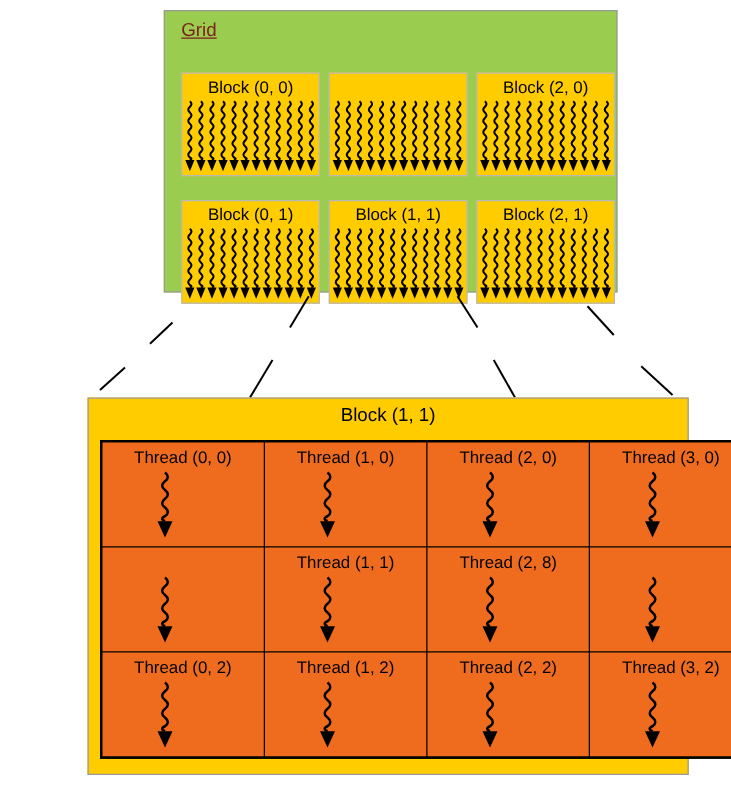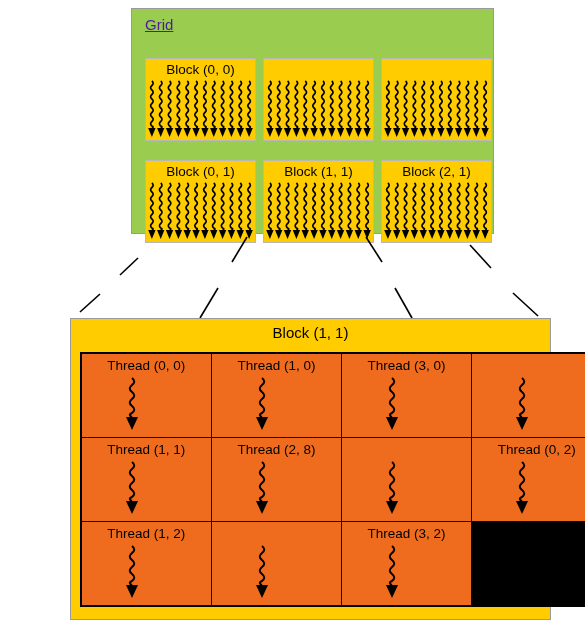--- a/index.html
+++ b/index.html
@@ -31,21 +31,21 @@
     height: 226px;
     background: #9ACD4F;
     border: 1px solid #9a9a9a;
     box-sizing: border-box;
   }
   .grid-title {
     position: absolute;
     left: 13px;
     top: 7px;
     font-size: 15px;
-    color: #4c1d95;
+    color: #7f1d1d;
     white-space: nowrap;
     text-decoration: underline;
   }
 
   .block-row {
     position: absolute;
     display: flex;
     gap: 7px;
     left: 13px;
   }
@@ -255,20 +255,21 @@
               <path d="M 96 2 Q 98.6 4.25 96 6.5 Q 93.4 8.75 96 11 Q 98.6 13.25 96 15.5 Q 93.4 17.75 96 20 Q 98.6 22.25 96 24.5 Q 93.4 26.75 96 29 Q 98.6 31.25 96 33.5 Q 93.4 35.75 96 38 Q 98.6 40.25 96 42.5 Q 93.4 44.75 96 47 Q 98.6 48 96 49" fill="none" stroke="#000" stroke-width="1.7"></path>
               <polygon points="92.25,49 99.75,49 96,58" fill="#000"></polygon>
             </g>
             <g>
               <path d="M 105 2 Q 107.6 4.25 105 6.5 Q 102.4 8.75 105 11 Q 107.6 13.25 105 15.5 Q 102.4 17.75 105 20 Q 107.6 22.25 105 24.5 Q 102.4 26.75 105 29 Q 107.6 31.25 105 33.5 Q 102.4 35.75 105 38 Q 107.6 40.25 105 42.5 Q 102.4 44.75 105 47 Q 107.6 48 105 49" fill="none" stroke="#000" stroke-width="1.7"></path>
               <polygon points="101.25,49 108.75,49 105,58" fill="#000"></polygon>
             </g>
           </svg>
         </div>
         <div class="block-cell">
+          <div class="block-cell-label">Block (2, 0)</div>
           <svg class="block-squiggles" viewBox="0 0 111 62" preserveAspectRatio="none">
             <g>
               <path d="M 6 2 Q 8.6 4.25 6 6.5 Q 3.4 8.75 6 11 Q 8.6 13.25 6 15.5 Q 3.4 17.75 6 20 Q 8.6 22.25 6 24.5 Q 3.4 26.75 6 29 Q 8.6 31.25 6 33.5 Q 3.4 35.75 6 38 Q 8.6 40.25 6 42.5 Q 3.4 44.75 6 47 Q 8.6 48 6 49" fill="none" stroke="#000" stroke-width="1.7"></path>
               <polygon points="2.25,49 9.75,49 6,58" fill="#000"></polygon>
             </g>
             <g>
               <path d="M 15 2 Q 17.6 4.25 15 6.5 Q 12.4 8.75 15 11 Q 17.6 13.25 15 15.5 Q 12.4 17.75 15 20 Q 17.6 22.25 15 24.5 Q 12.4 26.75 15 29 Q 17.6 31.25 15 33.5 Q 12.4 35.75 15 38 Q 17.6 40.25 15 42.5 Q 12.4 44.75 15 47 Q 17.6 48 15 49" fill="none" stroke="#000" stroke-width="1.7"></path>
               <polygon points="11.25,49 18.75,49 15,58" fill="#000"></polygon>
             </g>
             <g>
@@ -503,20 +504,29 @@
         <div class="thread-cell">
           <div class="thread-label">Thread (1, 0)</div>
           <svg class="thread-arrow" viewBox="0 0 114 58" preserveAspectRatio="none">
             <g>
               <path d="M 50 2 Q 54.5 5.5 50 9 Q 45.5 12.5 50 16 Q 54.5 19.5 50 23 Q 45.5 26.5 50 30 Q 54.5 33.5 50 37 Q 45.5 39 50 41" fill="none" stroke="#000" stroke-width="2"></path>
               <polygon points="44,41 56,41 50,54" fill="#000"></polygon>
             </g>
           </svg>
         </div>
         <div class="thread-cell">
+          <div class="thread-label">Thread (2, 0)</div>
+          <svg class="thread-arrow" viewBox="0 0 114 58" preserveAspectRatio="none">
+            <g>
+              <path d="M 50 2 Q 54.5 5.5 50 9 Q 45.5 12.5 50 16 Q 54.5 19.5 50 23 Q 45.5 26.5 50 30 Q 54.5 33.5 50 37 Q 45.5 39 50 41" fill="none" stroke="#000" stroke-width="2"></path>
+              <polygon points="44,41 56,41 50,54" fill="#000"></polygon>
+            </g>
+          </svg>
+        </div>
+        <div class="thread-cell">
           <div class="thread-label">Thread (3, 0)</div>
           <svg class="thread-arrow" viewBox="0 0 114 58" preserveAspectRatio="none">
             <g>
               <path d="M 50 2 Q 54.5 5.5 50 9 Q 45.5 12.5 50 16 Q 54.5 19.5 50 23 Q 45.5 26.5 50 30 Q 54.5 33.5 50 37 Q 45.5 39 50 41" fill="none" stroke="#000" stroke-width="2"></path>
               <polygon points="44,41 56,41 50,54" fill="#000"></polygon>
             </g>
           </svg>
         </div>
         <div class="thread-cell">
           <svg class="thread-arrow" viewBox="0 0 114 58" preserveAspectRatio="none">
@@ -564,20 +574,21 @@
         <div class="thread-cell">
           <div class="thread-label">Thread (1, 2)</div>
           <svg class="thread-arrow" viewBox="0 0 114 58" preserveAspectRatio="none">
             <g>
               <path d="M 50 2 Q 54.5 5.5 50 9 Q 45.5 12.5 50 16 Q 54.5 19.5 50 23 Q 45.5 26.5 50 30 Q 54.5 33.5 50 37 Q 45.5 39 50 41" fill="none" stroke="#000" stroke-width="2"></path>
               <polygon points="44,41 56,41 50,54" fill="#000"></polygon>
             </g>
           </svg>
         </div>
         <div class="thread-cell">
+          <div class="thread-label">Thread (2, 2)</div>
           <svg class="thread-arrow" viewBox="0 0 114 58" preserveAspectRatio="none">
             <g>
               <path d="M 50 2 Q 54.5 5.5 50 9 Q 45.5 12.5 50 16 Q 54.5 19.5 50 23 Q 45.5 26.5 50 30 Q 54.5 33.5 50 37 Q 45.5 39 50 41" fill="none" stroke="#000" stroke-width="2"></path>
               <polygon points="44,41 56,41 50,54" fill="#000"></polygon>
             </g>
           </svg>
         </div>
         <div class="thread-cell">
           <div class="thread-label">Thread (3, 2)</div>
           <svg class="thread-arrow" viewBox="0 0 114 58" preserveAspectRatio="none">

